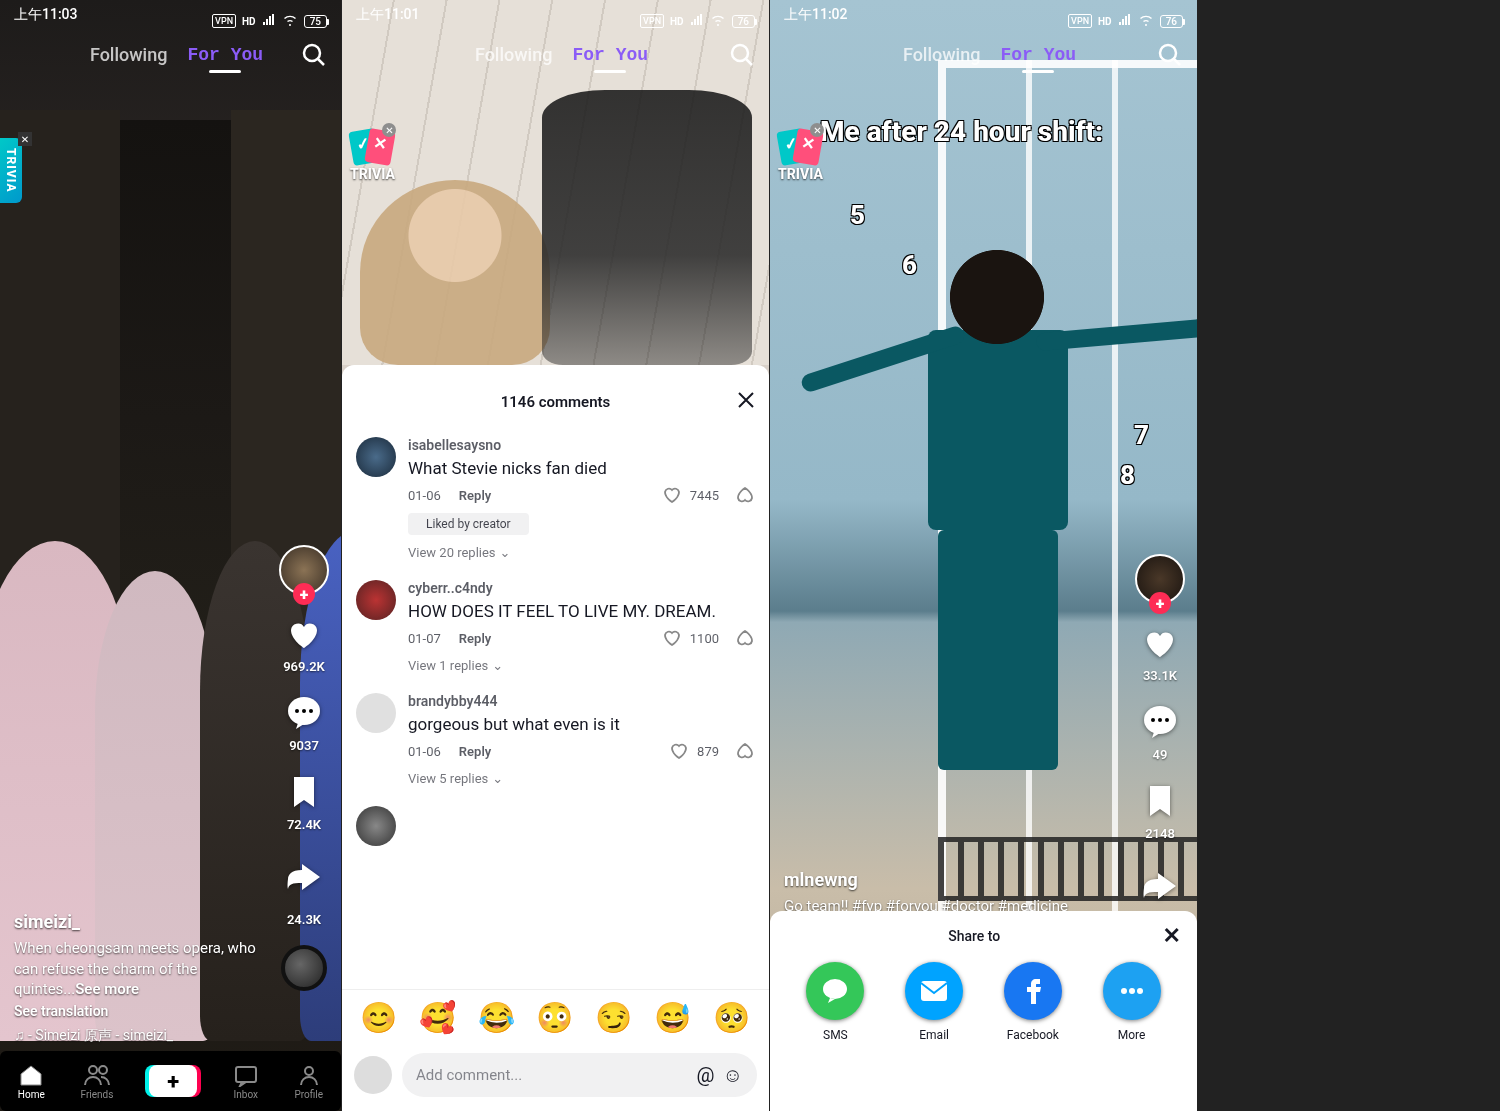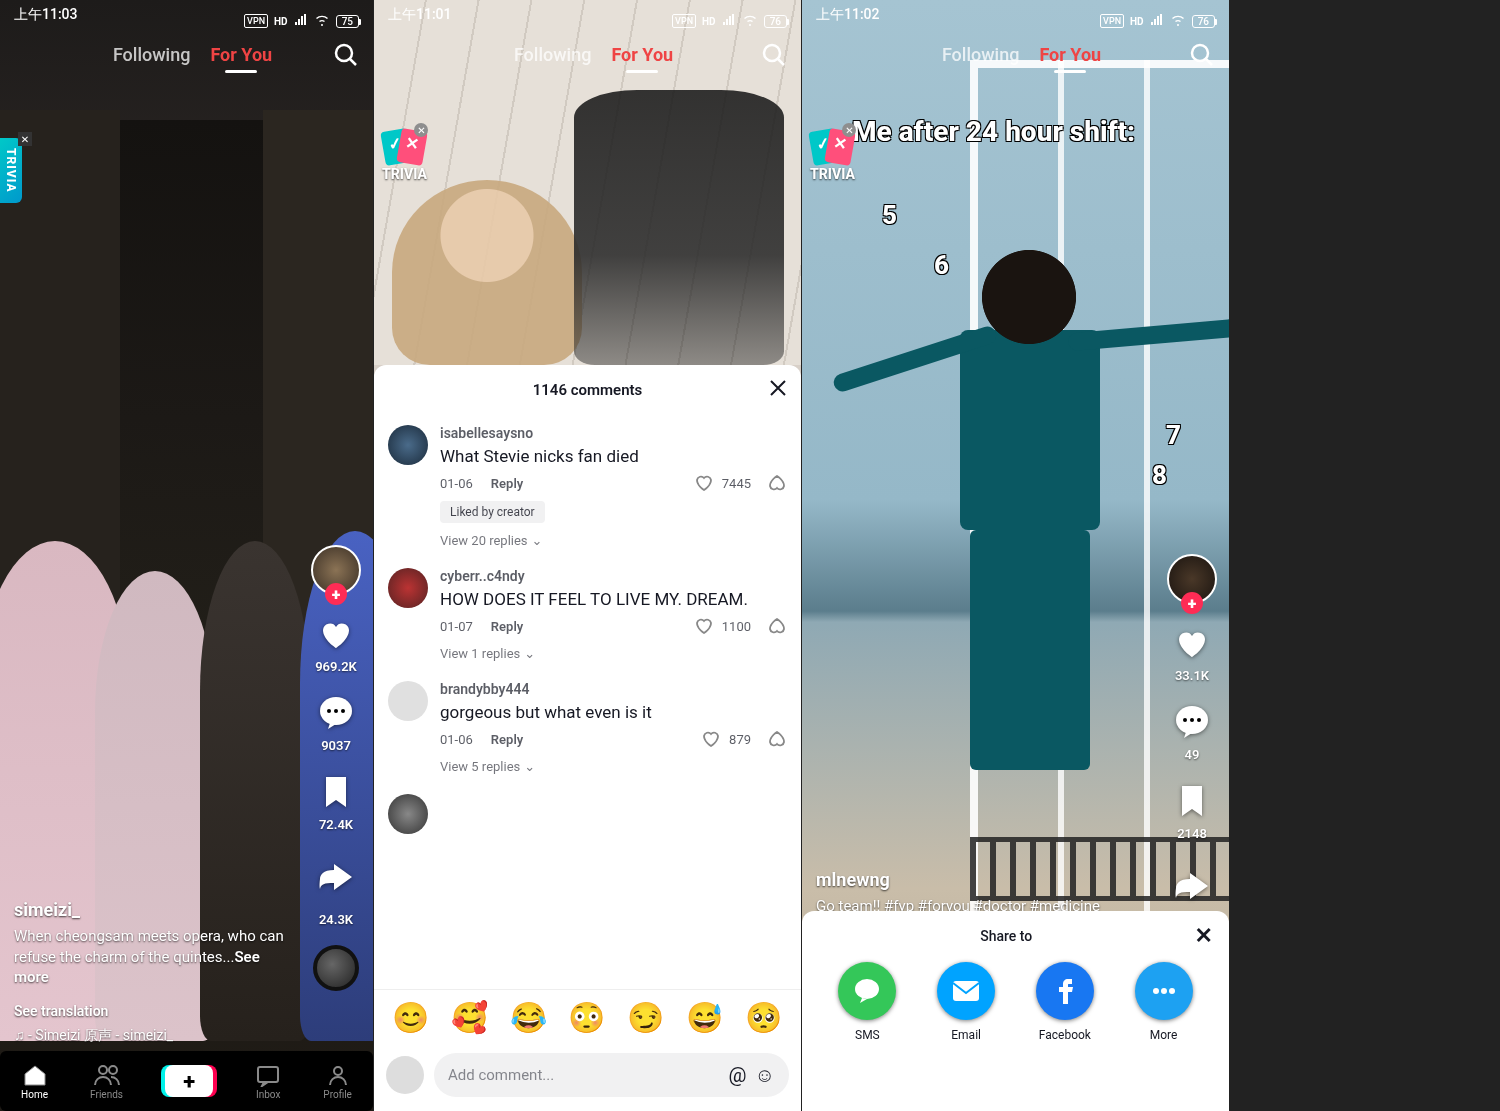--- a/index.html
+++ b/index.html
@@ -3,40 +3,40 @@
 <meta charset="utf-8">
 <style>
   * { margin:0; padding:0; box-sizing:border-box; }
   body {
     background:#222;
     font-family:-apple-system,BlinkMacSystemFont,"Segoe UI",Roboto,sans-serif;
     width:1500px; height:1111px;
     display:flex;
   }
   .phone { width:427px; height:1111px; position:relative; overflow:hidden; background:#000; }
-  .phone:nth-child(1){ width:373px;padding-left:32px; }
+  .phone:nth-child(1){ width:341px;padding-left:32px; }
   .phone:nth-child(2){ width:427px; }
   .phone:nth-child(3){ width:427px; }
   .phone + .phone { margin-left:1px; }
 
   
   .status-bar { position:absolute; top:0; left:0; right:0; height:30px;
     display:flex; justify-content:space-between; align-items:center;
     padding:0 14px; color:#fff; font-size:14px; font-weight:500; z-index:50; }
   .status-right { display:flex; gap:6px; align-items:center; font-size:11px;margin-top:12px; }
   .vpn-box{ border:1px solid #fff; border-radius:2px; padding:0 2px; font-size:9px; line-height:12px;}
   .hd-box{ font-size:10px; font-weight:700; position:relative; }
   .batt-box{ border:1px solid #fff; border-radius:3px; padding:0 5px; font-size:10px; position:relative;}
   .batt-box::after{ content:""; position:absolute; right:-3px; top:3px; width:2px; height:6px; background:#fff; border-radius:0 1px 1px 0;}
 
   
   .top-tabs { position:absolute; top:44px; left:0; right:0; display:flex; justify-content:center;
     align-items:center; gap:20px; z-index:30;margin-left:12px; }
   .top-tabs .tab { color:rgba(255,255,255,0.75); font-size:18px; font-weight:500;}
-  .top-tabs .tab.active { color:#ef4444; font-weight:700; position:relative;}
+  .top-tabs .tab.active { color:#8b5cf6; font-weight:700; position:relative;font-family:Liberation Mono, monospace;}
   .top-tabs .tab.active::after{ content:""; position:absolute; left:50%; transform:translateX(-50%);
     bottom:-8px; width:32px; height:3px; background:#fff; border-radius:2px; }
   .search-btn { position:absolute; top:42px; right:14px; z-index:30; color:#fff; }
 
   
   .video-bg { position:absolute; inset:0; }
   .p1 .video-bg { background:linear-gradient(180deg,#1d1b1a 0%,#2a2523 20%,#2f2a27 50%,#26221f 100%); }
   .p2 .video-bg { background:#d8d0c8; }
   .p2 .ceiling { position:absolute; top:0; left:0; right:0; height:365px;
     background:repeating-linear-gradient(100deg,#e6e0d8 0 50px,#d1cac1 50px 52px),
@@ -68,21 +68,21 @@
   .heart-ico, .comment-ico, .bookmark-ico, .share-ico { filter:drop-shadow(0 1px 2px rgba(0,0,0,0.5)); }
   .disc{ width:46px; height:46px; border-radius:50%; background:radial-gradient(circle at 40% 40%,#666,#222);
     border:4px solid #111;}
 
   
   .vid-info{ position:absolute; left:14px; bottom:70px; right:80px; color:#fff; z-index:20;
     text-shadow:0 1px 2px rgba(0,0,0,0.7);}
   .vid-info .user{ font-size:18px; font-weight:700; margin-bottom:6px;}
   .vid-info .cap{ font-size:15px; line-height:1.35;}
   .vid-info .see-more{ font-weight:600; }
-  .vid-info .translate{ font-size:14px; font-weight:600; margin-top:16px;}
+  .vid-info .translate{ font-size:14px; font-weight:600; margin-top:4px;}
   .vid-info .sound{ font-size:14px; margin-top:8px; display:flex; align-items:center; gap:6px;}
 
   
   .bottom-nav{ position:absolute; bottom:0; left:0; right:0; height:60px; background:#000;
     display:flex; align-items:center; justify-content:space-around; z-index:40;border-radius:6px;}
   .nav-item{ display:flex; flex-direction:column; align-items:center; color:#8a8a8a; font-size:10px; gap:2px;}
   .nav-item.active{ color:#fff;}
   .nav-item.active svg path, .nav-item.active svg rect { fill:#fff;}
   .nav-item svg path, .nav-item svg rect, .nav-item svg circle { stroke:#8a8a8a; }
   .upload-btn{ width:48px; height:32px; border-radius:8px; background:#fff; position:relative;
@@ -97,32 +97,32 @@
   .side-trivia{ position:absolute; left:0; top:138px; background:linear-gradient(135deg,#00c8c8,#0099cc);
     color:#fff; writing-mode:vertical-rl; padding:10px 4px; font-size:12px; font-weight:800;
     border-radius:0 6px 6px 0; z-index:20; letter-spacing:1px;}
   .side-trivia-x{ position:absolute; left:18px; top:132px; width:14px; height:14px; background:#333;
     color:#fff; font-size:10px; display:flex; align-items:center; justify-content:center; z-index:21;}
 
   
   .sheet{ position:absolute; left:0; right:0; bottom:0; top:365px; background:#fff;
     border-radius:12px 12px 0 0; z-index:60; display:flex; flex-direction:column; overflow:hidden;}
   .sheet-head{ display:flex; align-items:center; justify-content:center; height:50px; position:relative;
-    font-size:15px; font-weight:600; color:#161823;}
+    font-size:15px; font-weight:600; color:#161823;margin-top:12px;}
   .sheet-close{ position:absolute; right:12px; top:12px; color:#161823;}
   .comments{ flex:1; overflow:hidden; padding:0 14px;}
   .comment{ display:flex; gap:12px; padding:10px 0;}
   .c-av{ width:40px; height:40px; border-radius:50%; background:#ddd; flex-shrink:0;}
   .c-body{ flex:1;}
   .c-user{ font-size:14px; font-weight:600; color:#161823b3; margin-bottom:4px;}
   .c-text{ font-size:17px; color:#161823; line-height:1.3;}
   .c-meta{ display:flex; align-items:center; gap:18px; font-size:13px; color:#161823b3; margin-top:6px;}
   .c-likes{ margin-left:auto; display:flex; gap:8px; align-items:center; color:#161823b3;}
   .c-likes svg{ display:block;}
-  .liked-by{ display:inline-block; background:#f1f1f2; padding:4px 10px; border-radius:4px;
+  .liked-by{ display:inline-block; background:#f1f1f2; padding:4px 18px; border-radius:4px;
     font-size:12px; color:#161823cc; margin-top:8px;}
   .view-rep{ font-size:13px; color:#16182399; margin-top:10px; display:flex; align-items:center; gap:4px;}
   .emoji-row{ display:flex; justify-content:space-around; padding:10px 8px; border-top:1px solid #eee;}
   .emoji-row span{ font-size:30px;}
   .input-row{ display:flex; align-items:center; gap:10px; padding:8px 12px 14px;}
   .in-av{ width:38px; height:38px; border-radius:50%; background:#ddd;}
   .in-box{ flex:1; background:#f1f1f2; border-radius:22px; height:44px; display:flex; align-items:center;
     padding:0 14px; color:#16182380; font-size:15px; gap:8px;}
   .in-box .sp{ flex:1;}
   .in-box .at, .in-box .face{ color:#161823; font-size:20px;}

